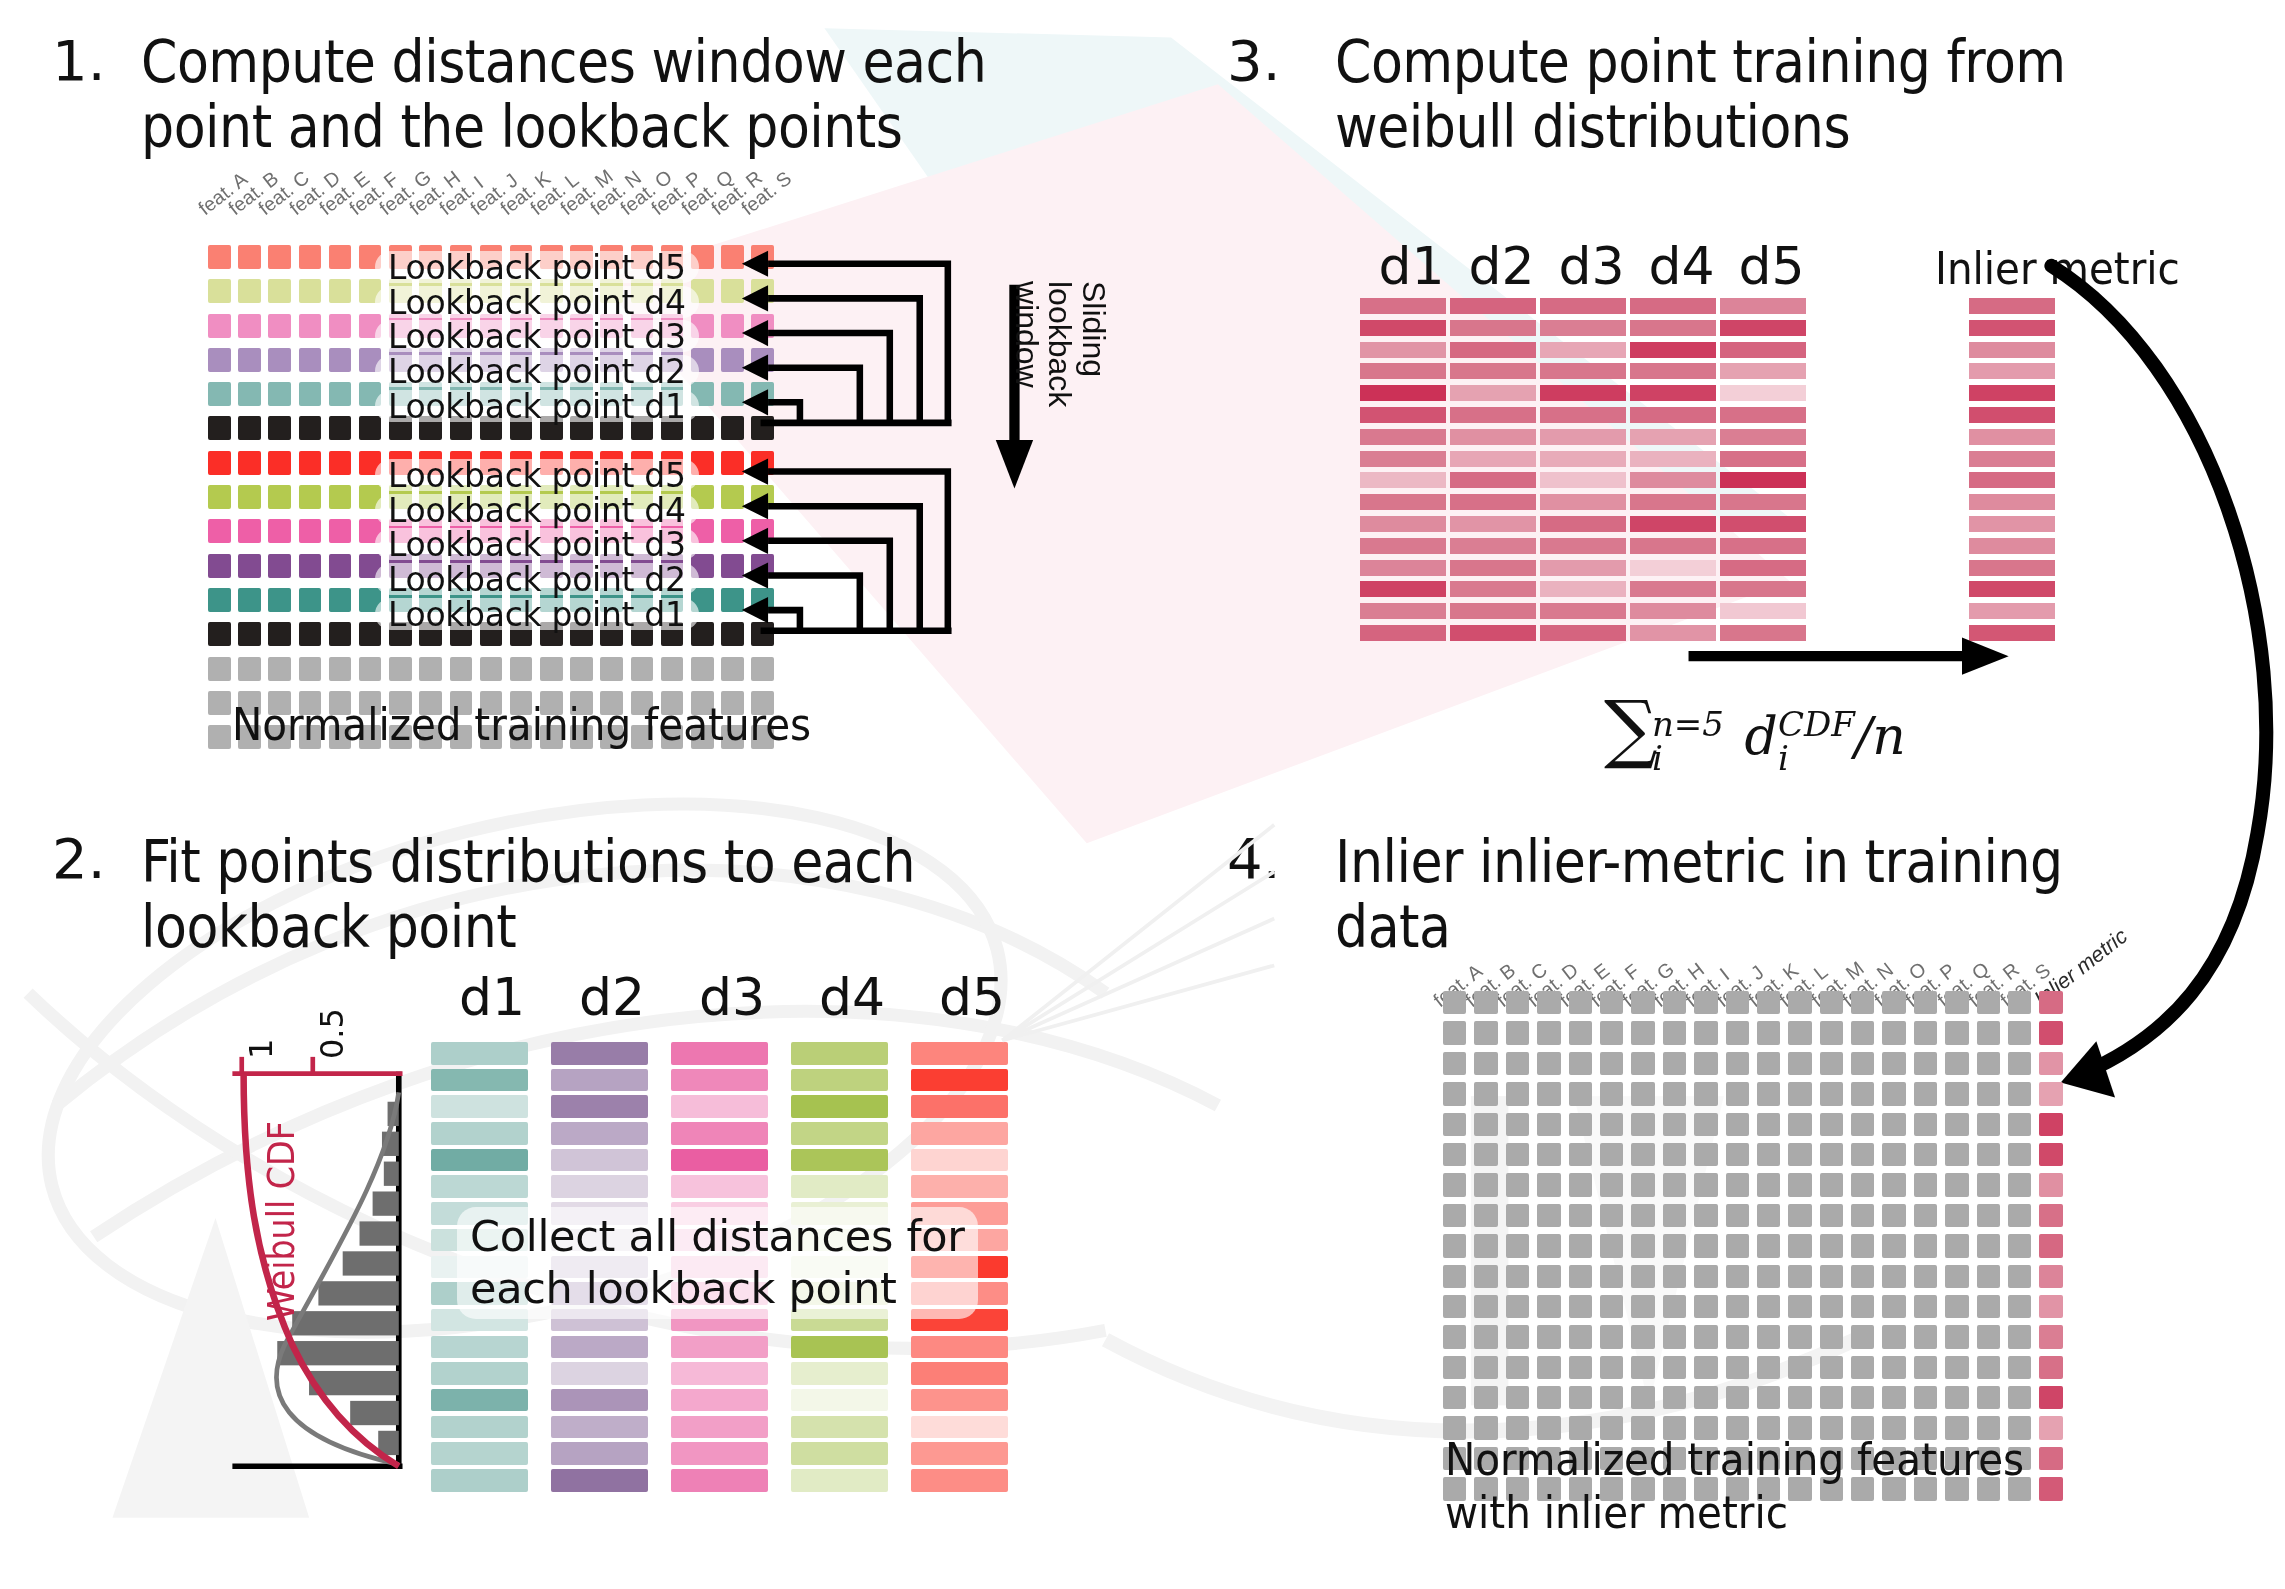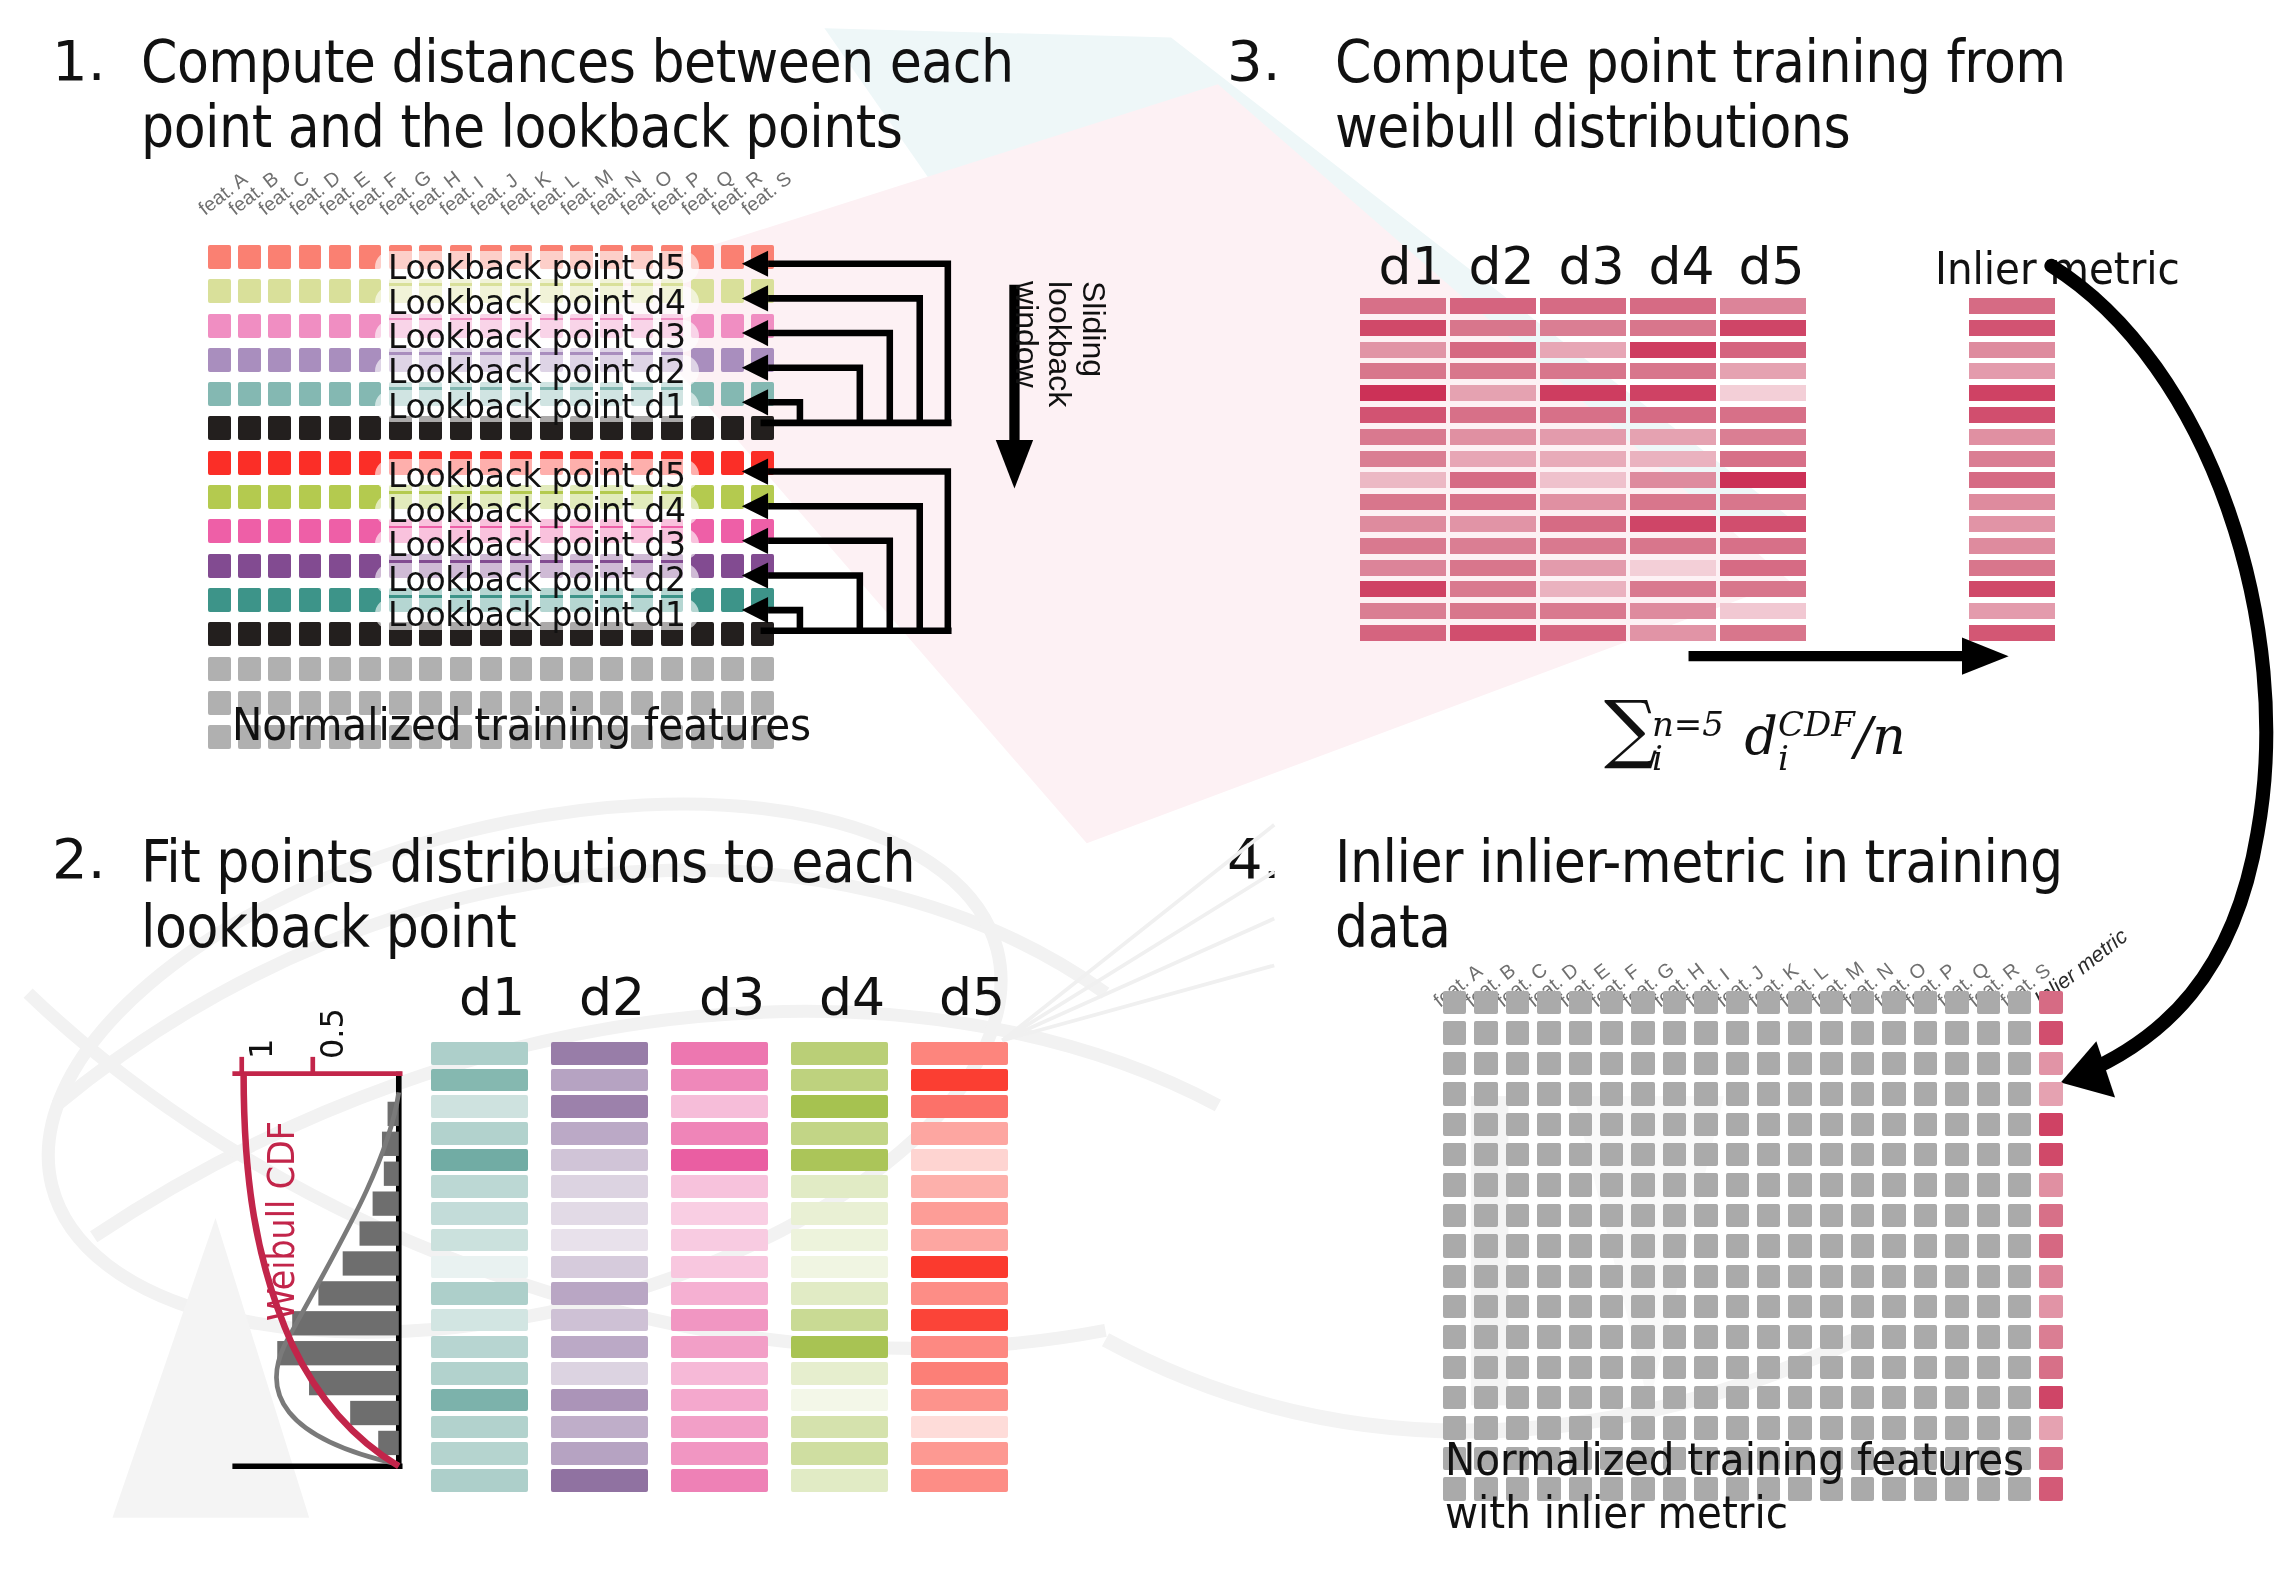--- a/index.html
+++ b/index.html
@@ -100,21 +100,21 @@
     <path d="M120,1620 L230,1300 L330,1620 Z"></path>
     <rect x="1570" y="1170" width="40" height="330"></rect>
     <path d="M1680,1170 L1760,1500 L1840,1170 Z" opacity="0.5"></path>
   </g>
   <g fill="none" stroke="#f3f3f3" stroke-width="16">
     <path d="M1180,1430 C1420,1560 1700,1560 1980,1430"></path>
   </g>
 </svg>
 
 <div class="step-num" style="left:52px;top:28px;">1.</div>
-<div class="step-title" style="left:141px;top:30px;width:937px;white-space:pre-line;">Compute distances between each
+<div class="step-title" style="left:141px;top:30px;width:937px;white-space:pre-line;">Compute distances window each
 point and the lookback points</div>
 
 <div class="panel" style="left:0;top:0;width:1143px;height:806px;">
   <div class="featrow" id="p1-feats" style="left:208px;top:145px;width:600px;">
       <span class="featlbl" style="left: 0px;">feat. A</span>
       <span class="featlbl" style="left: 30px;">feat. B</span>
       <span class="featlbl" style="left: 60px;">feat. C</span>
       <span class="featlbl" style="left: 91px;">feat. D</span>
       <span class="featlbl" style="left: 121px;">feat. E</span>
       <span class="featlbl" style="left: 151px;">feat. F</span>
@@ -753,20 +753,24 @@
         <div style="height: 22.5px; margin-bottom: 4.2px; border-radius: 1.9px; background: rgb(251, 68, 56);"></div>
         <div style="height: 22.5px; margin-bottom: 4.2px; border-radius: 1.9px; background: rgb(253, 137, 130);"></div>
         <div style="height: 22.5px; margin-bottom: 4.2px; border-radius: 1.9px; background: rgb(252, 127, 119);"></div>
         <div style="height: 22.5px; margin-bottom: 4.2px; border-radius: 1.9px; background: rgb(253, 147, 140);"></div>
         <div style="height: 22.5px; margin-bottom: 4.2px; border-radius: 1.9px; background: rgb(254, 220, 217);"></div>
         <div style="height: 22.5px; margin-bottom: 4.2px; border-radius: 1.9px; background: rgb(253, 153, 146);"></div>
         <div style="height: 22.5px; margin-bottom: 4.2px; border-radius: 1.9px; background: rgb(253, 141, 134);"></div>
       </div>
     </div>
 
+  <div class="pill" style="left:457px;top:1207px;height:112px;flex-direction:column;align-items:flex-start;justify-content:center;font-size:43px;line-height:1.2;border-radius:19px;">
+    <span style="white-space:pre-line;">Collect all distances for
+each lookback point</span>
+  </div>
 
   <svg style="position:absolute;left:993px;top:806px;" width="300" height="272" viewBox="0 0 320 290">
     <g stroke="#f0f0f0" stroke-width="4" fill="none">
       <path d="M10,250 L300,20"></path>
       <path d="M10,250 L300,70"></path>
       <path d="M10,250 L300,120"></path>
       <path d="M10,250 L300,170"></path>
     </g>
   </svg>
 </div>

